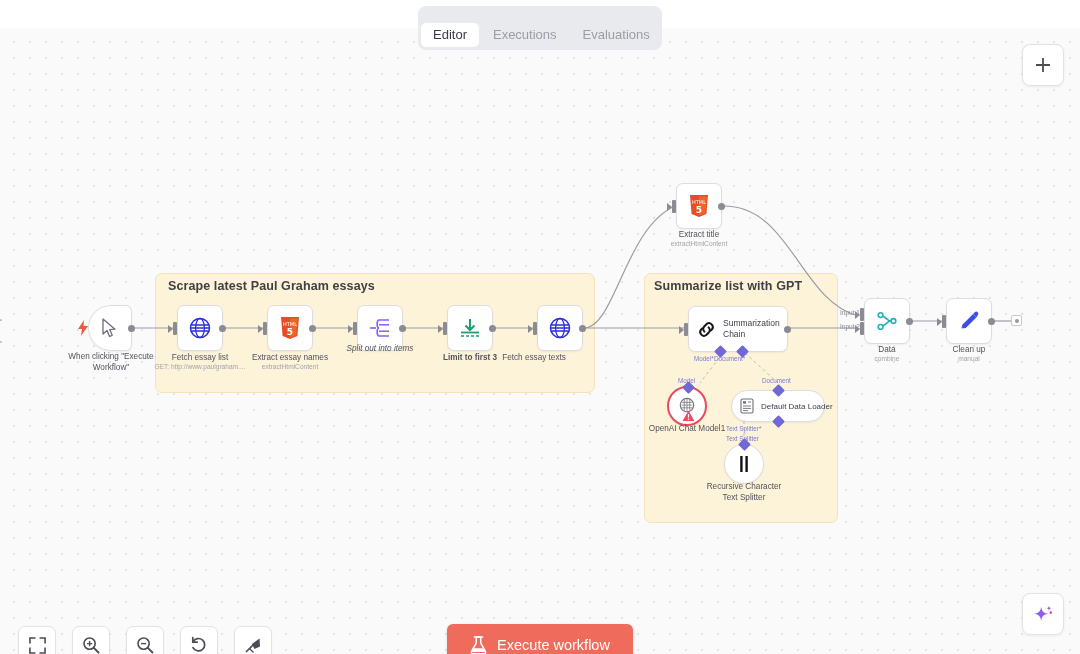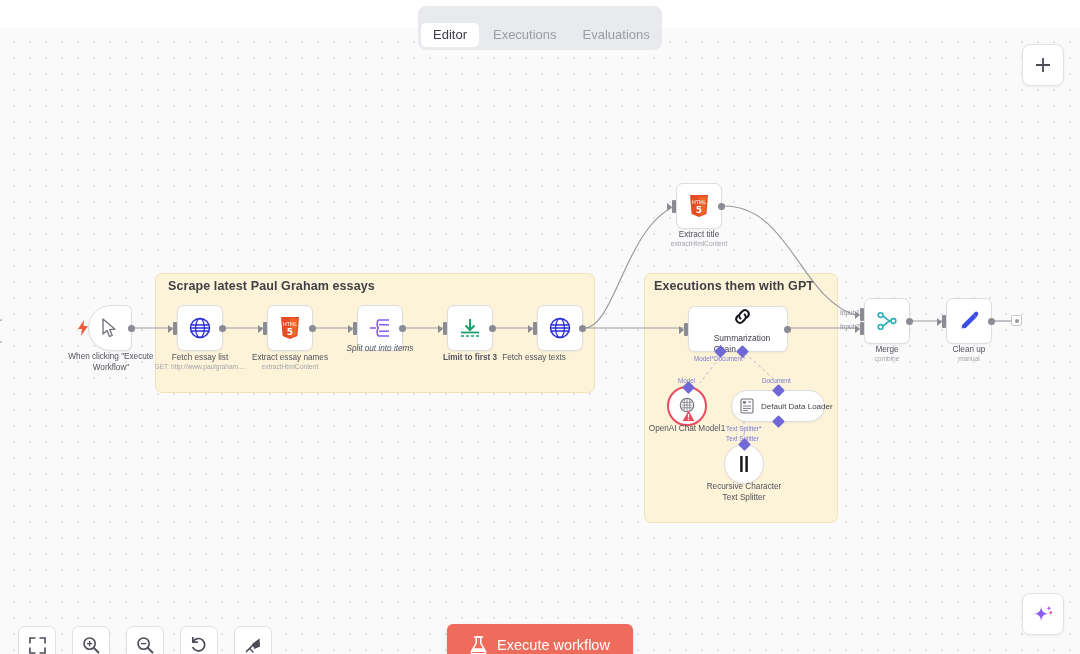--- a/index.html
+++ b/index.html
@@ -62,21 +62,21 @@
     border: 1px solid #dcdde1;
     border-radius: 7px;
     display: flex; align-items: center; justify-content: center;
     box-shadow: 0 1px 2px rgba(0,0,0,.05);
     cursor: pointer;
   }
   .node.trigger {
     border-radius: 26px 7px 7px 26px;
     width: 44px; height: 46px;
   }
-  .node.chain { width: 100px; height: 46px; flex-direction: column; }
+  .node.chain { width: 100px; height: 46px; }
   .node.circle {
     width: 40px; height: 40px;
     border-radius: 50%;
   }
   .node.circle.err { border: 2px solid #ea4b5e; }
   .node.pill {
     width: 94px; height: 32px;
     border-radius: 18px;
     justify-content: flex-start;
     padding-left: 8px;
@@ -192,21 +192,21 @@
   <div class="tabbar">
     <div class="tab active">Editor</div>
     <div class="tab">Executions</div>
     <div class="tab">Evaluations</div>
   </div>
 
   <div class="sticky" style="left:155px; top:245px; width:440px; height:120px;"></div>
   <div class="sticky-title" style="left:168px; top:251px;text-align:center;">Scrape latest Paul Graham essays</div>
 
   <div class="sticky" style="left:644px; top:245px; width:194px; height:250px;"></div>
-  <div class="sticky-title" style="left:654px; top:251px;">Executions them with GPT</div>
+  <div class="sticky-title" style="left:654px; top:251px;">Summarize list with GPT</div>
 
   <svg id="edges">
     <g stroke="#9a9ba3" stroke-width="1.2" fill="none">
 
       <path d="M132,300 L176,300"></path>
 
       <path d="M224,300 L266,300"></path>
 
       <path d="M314,300 L356,300"></path>
 
@@ -387,21 +387,21 @@
       <circle cx="5" cy="18.5" r="2.6" fill="none" stroke="#25b0b6" stroke-width="1.7"></circle>
       <circle cx="19" cy="12" r="2.6" fill="none" stroke="#25b0b6" stroke-width="1.7"></circle>
       <path d="M7.6,6.8 C12,8.5 12,12 16.4,12 M7.6,17.2 C12,15.5 12,12 16.4,12" fill="none" stroke="#25b0b6" stroke-width="1.7"></path>
     </svg>
     <div class="port-in" style="left:-5px; top:9px;"></div>
     <div class="port-in" style="left:-5px; top:23px;"></div>
     <div class="port" style="right:-4px; top:19px;"></div>
   </div>
   <div class="ilabel" style="left:840px; top:281px;">Input 1</div>
   <div class="ilabel" style="left:840px; top:295px;">Input 2</div>
-  <div class="nlabel" style="left:827px; top:317px; width:120px;">Merge</div>
+  <div class="nlabel" style="left:827px; top:317px; width:120px;">Data</div>
   <div class="nsub" style="left:827px; top:327px; width:120px;">combine</div>
 
   <div class="node" style="left:946px; top:270px;">
     <svg width="22" height="22" viewBox="0 0 24 24">
       <path d="M3.5,20.5 L4.8,16 L16.5,4.3 L20.2,8 L8.5,19.7 Z" fill="#3b4de8"></path>
       <path d="M16.5,4.3 L18.3,2.5 a2,2 0 0 1 3.2,3.2 L20.2,8 Z" fill="#3b4de8"></path>
       <path d="M3.5,20.5 L4.8,19.2 L6,20.4 Z" fill="#ffffff"></path>
     </svg>
     <div class="port-in" style="left:-5px; top:16px;"></div>
     <div class="port" style="right:-4px; top:19px;"></div>

